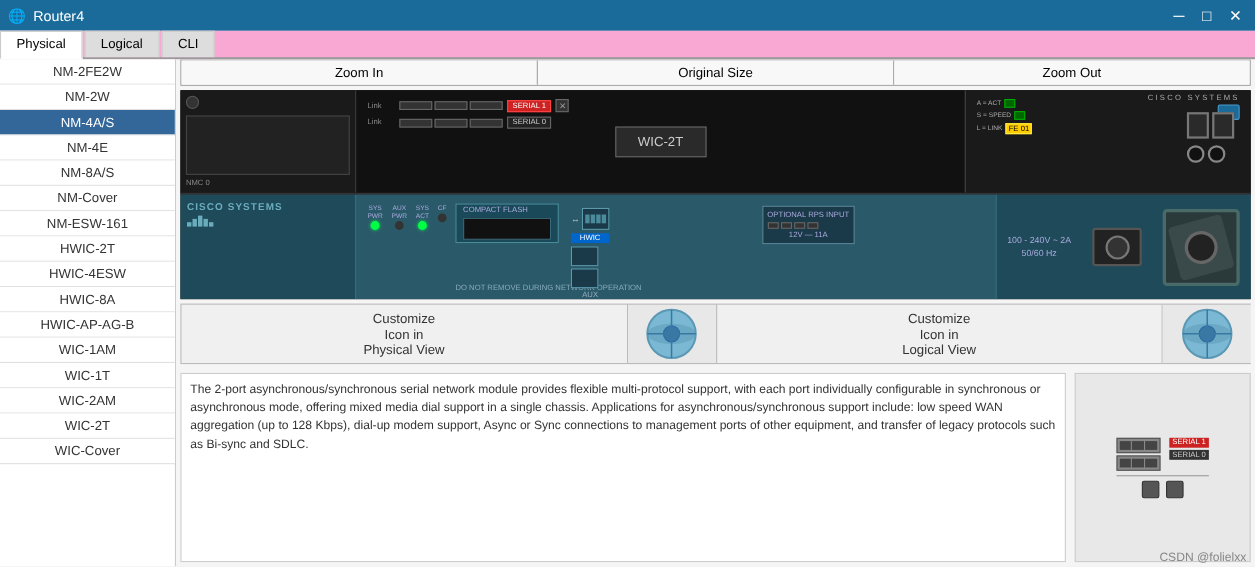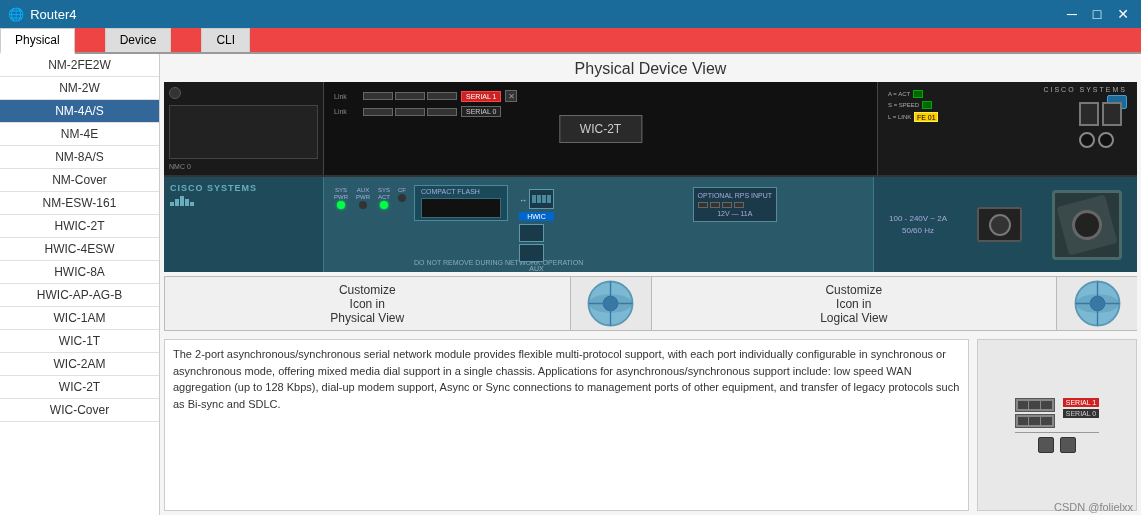--- a/index.html
+++ b/index.html
@@ -14,25 +14,24 @@
       align-items: center;
       justify-content: space-between;
       height: 28px;
     }
     .title-bar-left { display: flex; align-items: center; gap: 6px; font-size: 13px; }
     .title-bar-controls { display: flex; gap: 8px; }
     .title-btn { background: none; border: none; color: white; cursor: pointer; font-size: 14px; padding: 0 4px; }
 
     
     .tab-bar {
-      background: #ef4444;
+      background: #f9a8d4;
       display: flex;
       border-bottom: 2px solid #999;
       height: 26px;
-      gap: 28px;
     }
     .tab {
       padding: 4px 14px;
       cursor: pointer;
       border: 1px solid #ccc;
       border-bottom: none;
       background: #ddd;
       font-size: 12px;
       margin-right: 2px;
     }
@@ -200,21 +199,21 @@
   </div>
   <div class="title-bar-controls">
     <button class="title-btn">─</button>
     <button class="title-btn">□</button>
     <button class="title-btn">✕</button>
   </div>
 </div>
 
 <div class="tab-bar">
   <div class="tab active">Physical</div>
-  <div class="tab">Device</div>
+  <div class="tab">Logical</div>
   <div class="tab">CLI</div>
 </div>
 
 <div class="main-layout">
 
   <div class="sidebar">
     <div class="sidebar-item">NM-2FE2W</div>
     <div class="sidebar-item">NM-2W</div>
     <div class="sidebar-item selected">NM-4A/S</div>
     <div class="sidebar-item">NM-4E</div>
@@ -227,22 +226,26 @@
     <div class="sidebar-item">HWIC-AP-AG-B</div>
     <div class="sidebar-item">WIC-1AM</div>
     <div class="sidebar-item">WIC-1T</div>
     <div class="sidebar-item">WIC-2AM</div>
     <div class="sidebar-item">WIC-2T</div>
     <div class="sidebar-item">WIC-Cover</div>
   </div>
 
   <div class="content-area">
 
-    <div class="device-view-header">Physical Device View</div>
-
+
+    <div class="zoom-controls">
+      <div class="zoom-btn">Zoom In</div>
+      <div class="zoom-btn">Original Size</div>
+      <div class="zoom-btn">Zoom Out</div>
+    </div>
 
     <div class="device-display">
 
       <div style="height:95px; background:#111; position:relative; border-bottom:2px solid #333; display:flex; align-items:stretch;">
 
         <div style="width:160px; background:#1a1a1a; border-right:1px solid #444; display:flex; flex-direction:column; padding:5px; gap:2px; flex-shrink:0;">
           <div style="display:flex; gap:3px; align-items:center;">
             <div style="width:12px; height:12px; background:#333; border:1px solid #555; border-radius:50%;"></div>
           </div>
           <div style="flex:1; background:#222; border:1px solid #444; margin-top:4px;"></div>
@@ -386,21 +389,21 @@
             <div style="display:flex; gap:2px; margin-top:3px;">
               <div style="width:10px; height:6px; background:#333; border:1px solid #666;"></div>
               <div style="width:10px; height:6px; background:#333; border:1px solid #666;"></div>
               <div style="width:10px; height:6px; background:#333; border:1px solid #666;"></div>
               <div style="width:10px; height:6px; background:#333; border:1px solid #666;"></div>
             </div>
             <div style="color:#aad; font-size:7px; margin-top:2px; text-align:center;">12V  —  11A</div>
           </div>
         </div>
 
-        <div style="width:264px; background:#1e4a5a; border-left:1px solid #3a7a8a; display:flex; align-items:center; justify-content:space-around; flex-shrink:0;">
+        <div style="width:232px; background:#1e4a5a; border-left:1px solid #3a7a8a; display:flex; align-items:center; justify-content:space-around; flex-shrink:0;">
           <div style="text-align:center;">
             <div style="color:#aad; font-size:8px; white-space:pre-line; line-height:1.4;">100 - 240V ~ 2A
 50/60 Hz</div>
           </div>
           <div style="width:45px; height:35px; background:#222; border:2px solid #555; border-radius:3px; display:flex; align-items:center; justify-content:center;">
             <div style="width:22px; height:22px; background:#333; border:2px solid #777; border-radius:50%;"></div>
           </div>
           <div style="width:70px; height:70px; background:#2a3a3a; border:3px solid #4a6a6a; border-radius:4px; display:flex; align-items:center; justify-content:center; position:relative;">
             <div style="width:50px; height:50px; background:#3a4a4a; border-radius:4px; display:flex; align-items:center; justify-content:center; transform:rotate(-15deg);">
               <div style="width:30px; height:30px; background:#222; border-radius:50%; border:3px solid #666;"></div>

